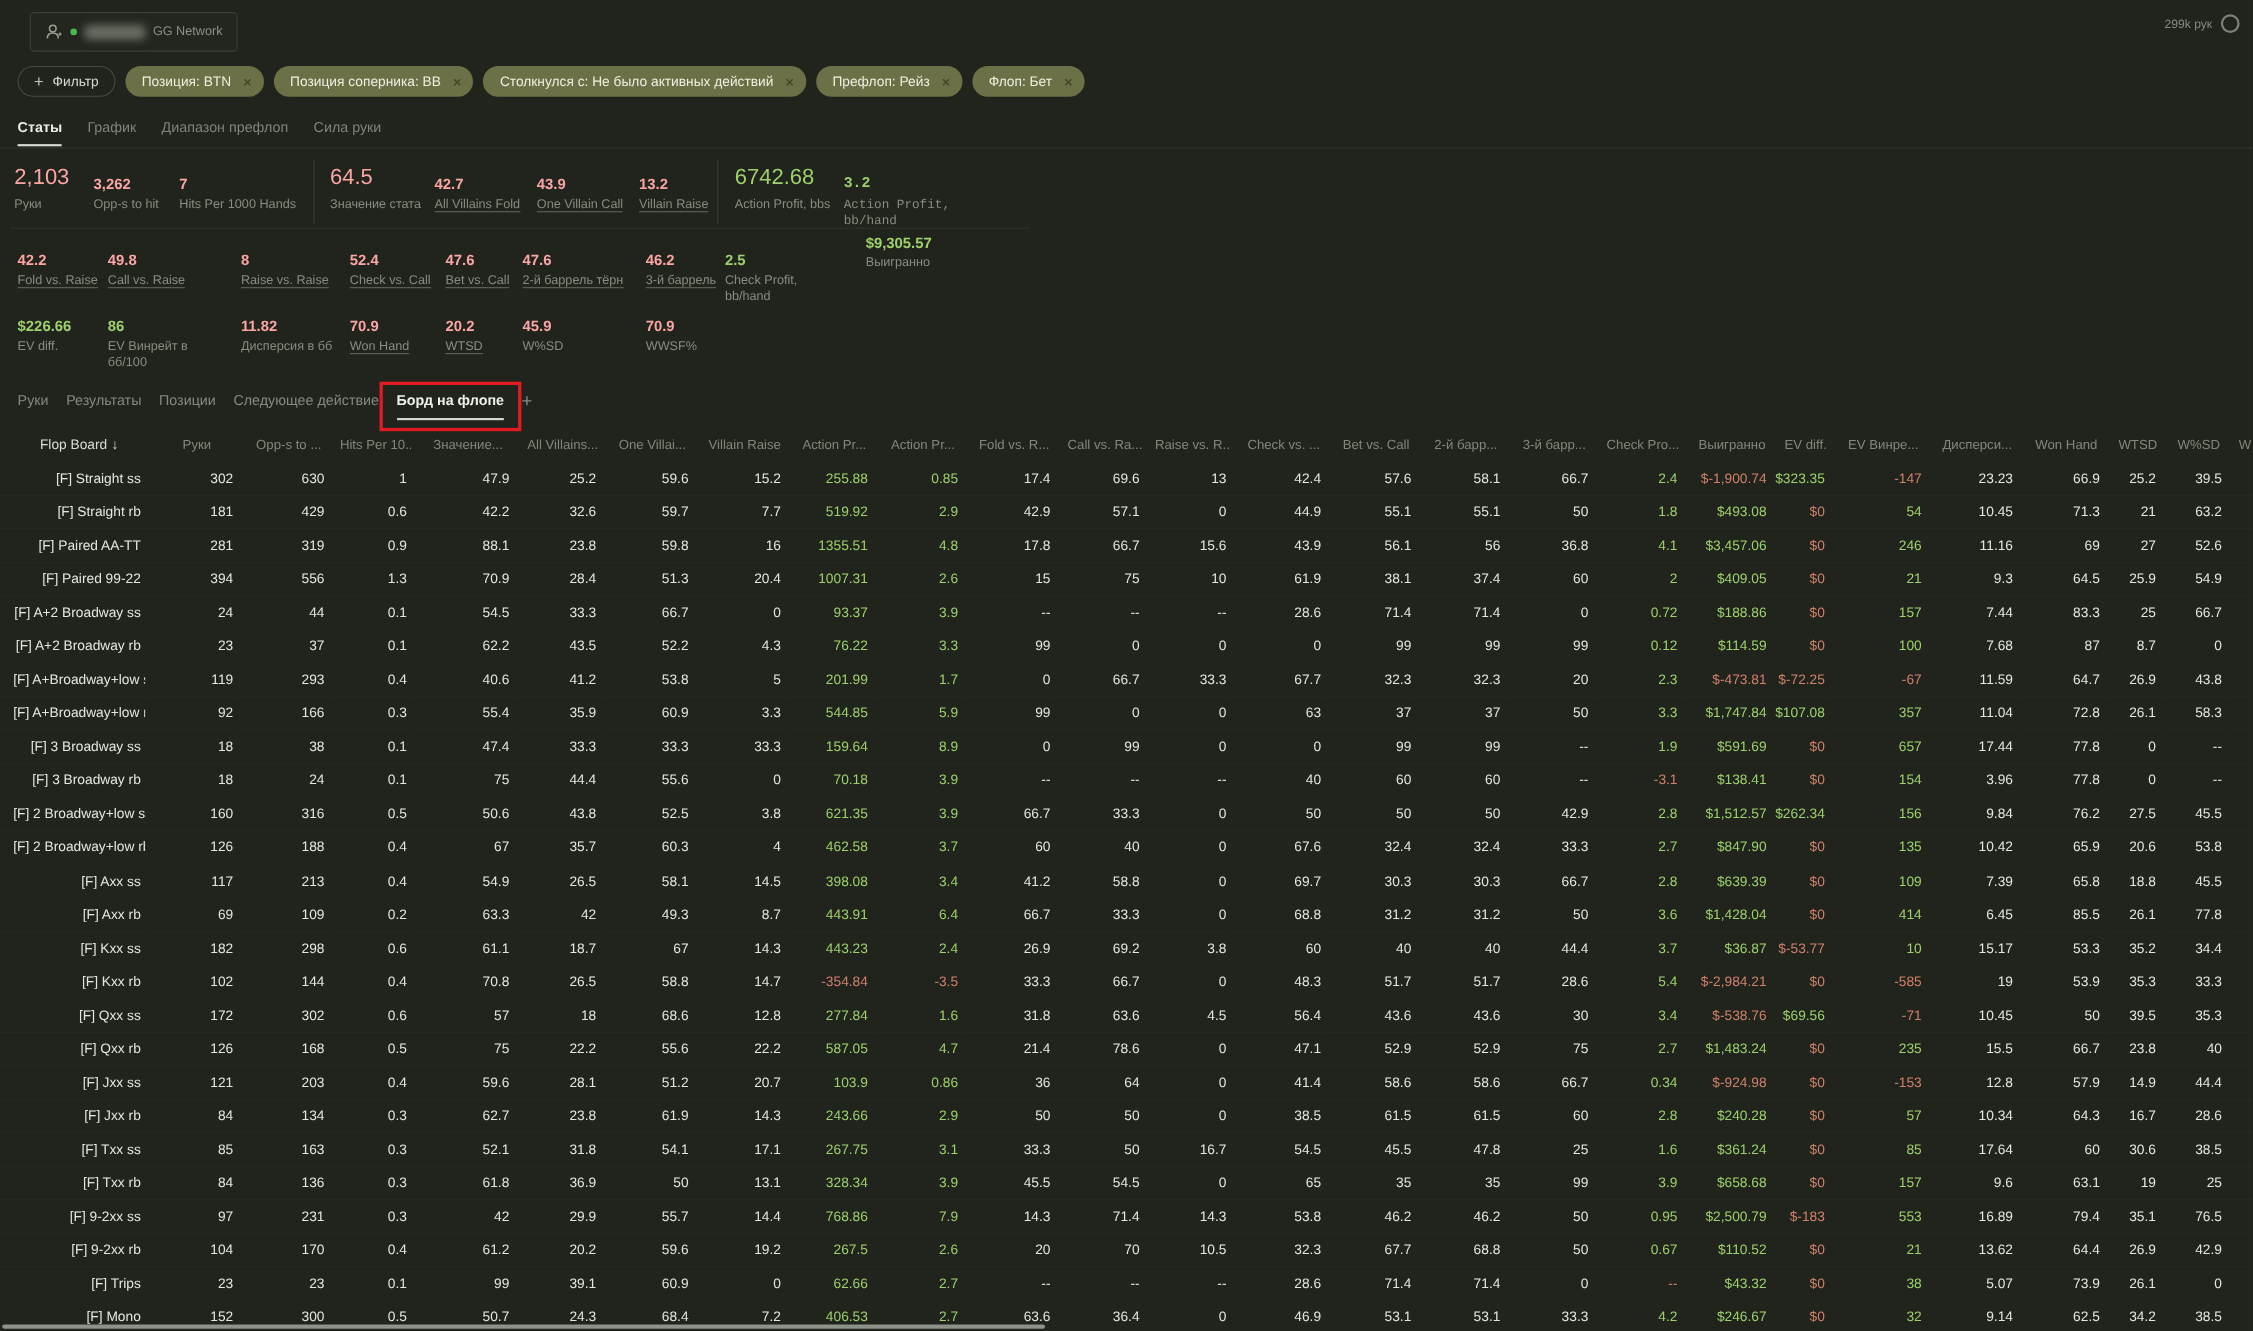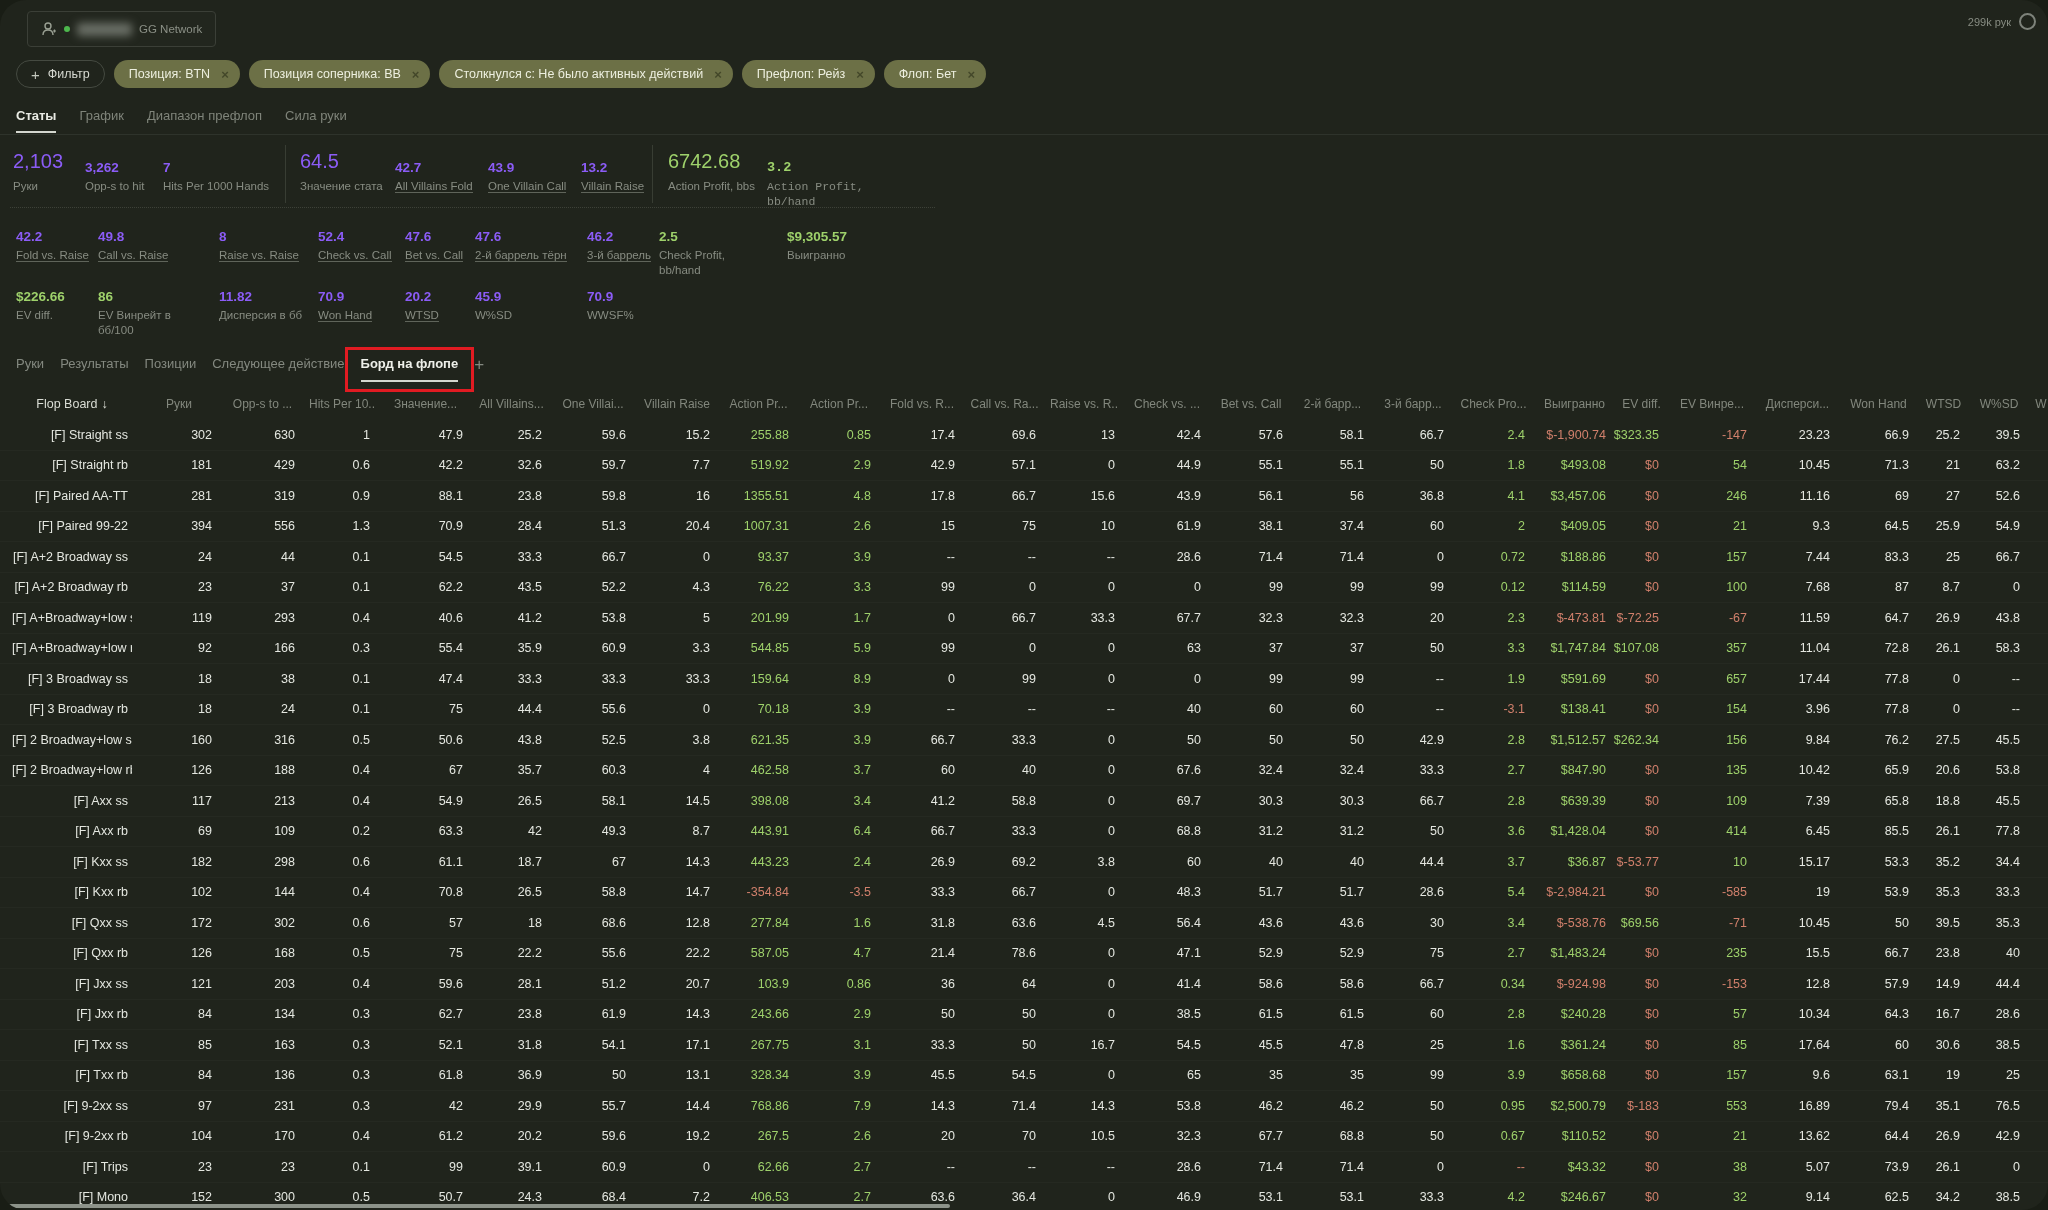--- a/index.html
+++ b/index.html
@@ -1,17 +1,17 @@
 <!DOCTYPE html>
 <html><head>
 <meta charset="utf-8">
 <style>
   html,body{margin:0;padding:0;background:#191d15;overflow:hidden;}
   .screen{position:relative;width:2048px;height:1210px;background:#20241c;
-    font-family:"Liberation Sans","DejaVu Sans",sans-serif;color:#e4e7e0;overflow:hidden;border-radius:26px;}
+    font-family:"Liberation Sans","DejaVu Sans",sans-serif;color:#e4e7e0;overflow:hidden;}
 
   
   .account-chip{position:absolute;left:27px;top:11px;height:34px;display:flex;align-items:center;
     gap:7px;padding:0 13px;border:1px solid #3b3f37;border-radius:4px;background:#22261e;cursor:pointer;}
   .presence-dot{width:6px;height:6px;border-radius:50%;background:var(--presence,#4db84d);}
   .name-blur{width:55px;height:13px;border-radius:3px;background:#6a6f66;filter:blur(4px);}
   .network-label{font-size:11.5px;color:#8b9086;}
   .topright{position:absolute;right:12px;top:13px;display:flex;align-items:center;gap:8px;}
   .hands-count{font-size:11px;color:#878c82;}
   .ring-icon{width:13px;height:13px;border:2px solid #7d827a;border-radius:50%;display:inline-block;cursor:pointer;}
@@ -29,21 +29,21 @@
   
   .tabs1{position:absolute;left:16px;top:108px;display:flex;gap:23px;}
   .tabs1 .tab{position:relative;font-size:13px;color:#7f847a;padding-bottom:10px;cursor:pointer;white-space:nowrap;}
   .tabs1 .tab.active{color:#e9ebe4;font-weight:bold;}
   .tabs1 .tab.active::after{content:"";position:absolute;left:0;right:0;bottom:0;height:2px;background:#d4d7cf;}
   .tabs1-border{position:absolute;left:0;top:134px;width:2048px;height:1px;background:#2e332b;}
 
   
   .stats-block{position:absolute;left:0;top:0;width:2048px;height:345px;}
   .stat{position:absolute;}
-  .stat-value{font-size:13.5px;font-weight:bold;color:#8b5cf6;line-height:17px;}
+  .stat-value{font-size:13.5px;font-weight:bold;color:#fca5a5;line-height:17px;}
   .stat.small .stat-value{margin-top:12px;}
   .stat.big .stat-value{font-size:20px;font-weight:normal;line-height:29px;margin-top:0;}
   .stat-value.green{color:var(--green,#9ed16b);}
   .stat-label{font-size:11.5px;color:#878c82;line-height:15px;margin-top:3px;}
   .stat-label .u{border-bottom:1px solid #5f645a;cursor:pointer;}
   .dotted-sep{position:absolute;left:10px;top:207px;width:925px;border-top:1px dotted #3d4138;}
   .vdiv{position:absolute;width:1px;background:#383d33;top:145px;height:58px;}
   .vdiv.d1{left:285px;} .vdiv.d2{left:652px;}
 
   
@@ -195,21 +195,21 @@
         <div class="stat-label"><span class="u">2-й баррель тёрн</span></div>
       </div>
       <div class="stat small" style="left: 587px; top: 216px; width: 92px;">
         <div class="stat-value">46.2</div>
         <div class="stat-label"><span class="u">3-й баррель</span></div>
       </div>
       <div class="stat small" style="left: 659px; top: 216px; width: 95px;">
         <div class="stat-value green">2.5</div>
         <div class="stat-label">Check Profit, bb/hand</div>
       </div>
-      <div class="stat small" style="left: 787px; top: 216px; width: 112px;">
+      <div class="stat small" style="left: 787px; top: 200px; width: 112px;">
         <div class="stat-value green">$9,305.57</div>
         <div class="stat-label">Выигранно</div>
       </div>
       <div class="stat small" style="left: 16px; top: 276px; width: 80px;">
         <div class="stat-value green">$226.66</div>
         <div class="stat-label">EV diff.</div>
       </div>
       <div class="stat small" style="left: 98px; top: 276px; width: 105px;">
         <div class="stat-value green">86</div>
         <div class="stat-label">EV Винрейт в бб/100</div>

